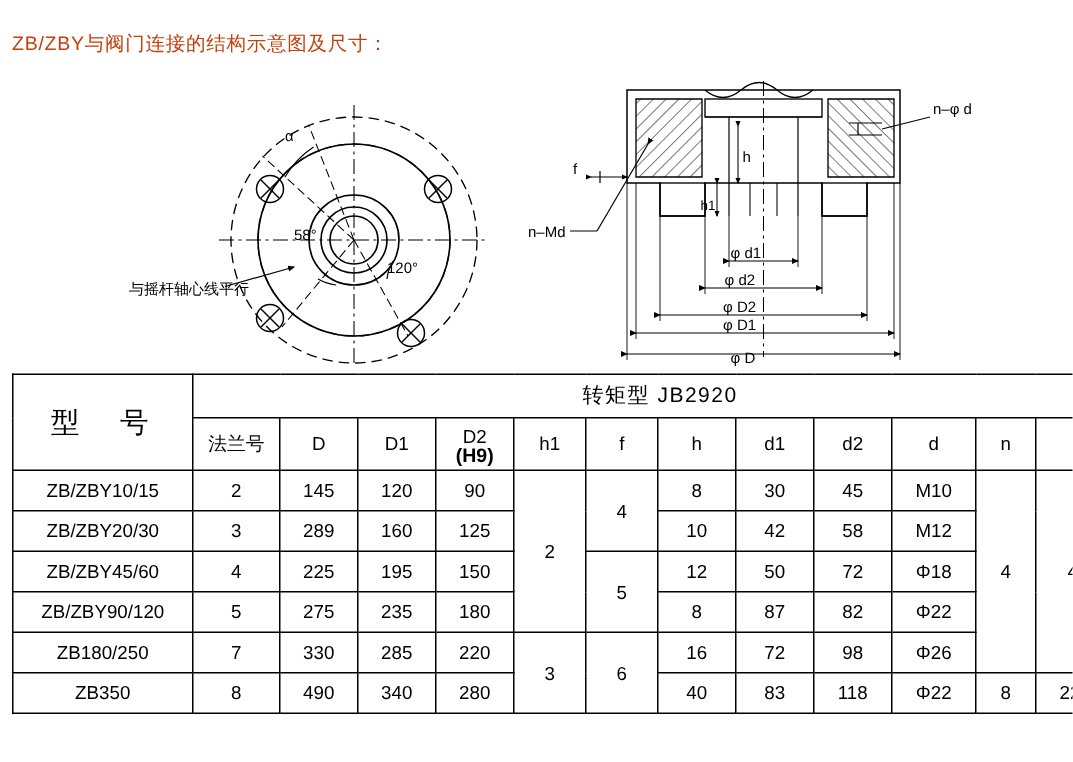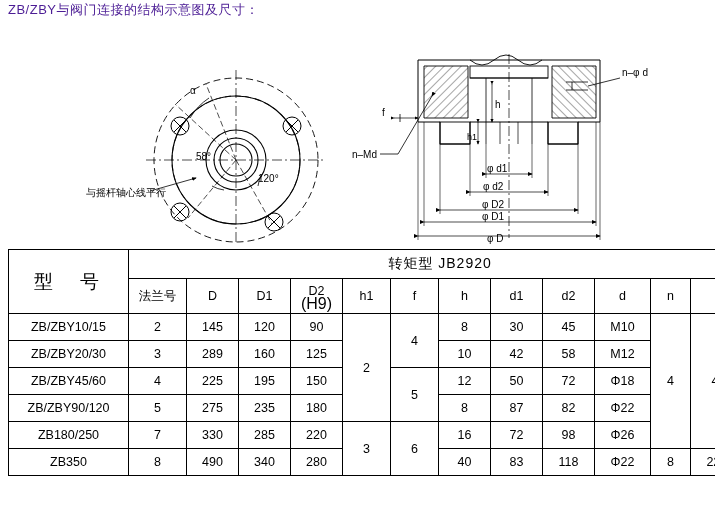--- a/index.html
+++ b/index.html
@@ -16,24 +16,24 @@
     overflow: hidden;
   }
   .page {
     position: relative;
     width: 715px;
     height: 508px;
   }
   .title {
     position: absolute;
     left: 8px;
-    top: 1px;
+    top: 20px;
     font-size: 13px;
     letter-spacing: 0.5px;
-    color: #4c1d95;
+    color: #c2410c;
     white-space: nowrap;
   }
   .figures {
     position: absolute;
     left: 0;
     top: 26px;
     width: 715px;
     height: 218px;
   }
   svg { display: block; }
@@ -66,23 +66,24 @@
     font-weight: bold;
     height: 28px;
     letter-spacing: 1px;
   }
   .sub-hdr {
     height: 34px;
     font-size: 12.5px;
     font-weight: bold;
   }
   .sub-hdr .small {
-    font-size: 16px;
+    font-size: 13px;
     display: block;
     line-height: 11px;
+    font-weight: bold;
   }
   .row td {
     height: 26px;
   }
   .model-cell {
     font-size: 12.5px;
     margin-top: 47px;
   }
 </style>
 </head>

